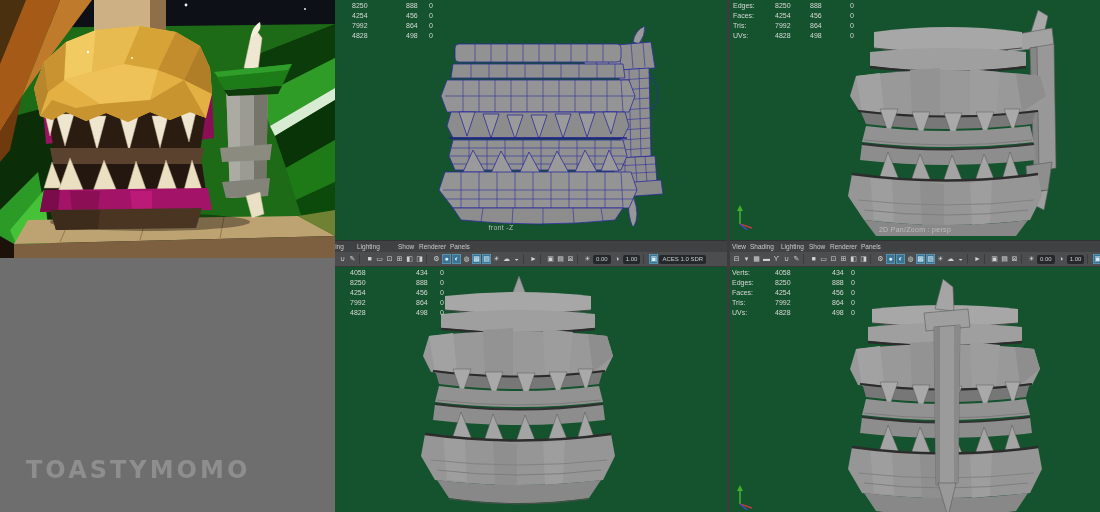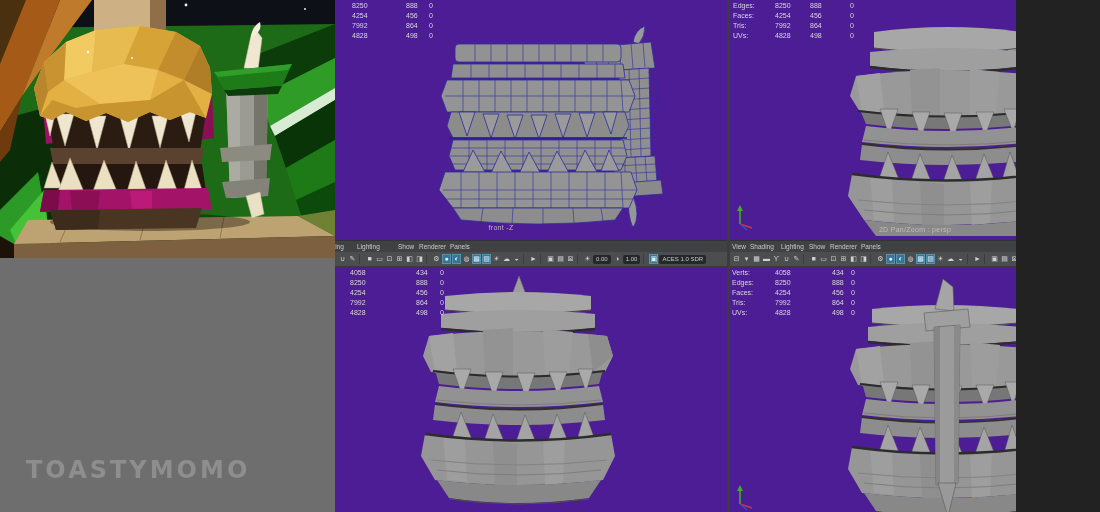--- a/index.html
+++ b/index.html
@@ -1,16 +1,16 @@
 <!DOCTYPE html>
 <html><head>
 <meta charset="utf-8">
 <style>
   html,body{margin:0;padding:0;background:#222;}
-  #app{position:relative;width:1016px;height:512px;overflow:hidden;background:#4c1d95;
+  #app{position:relative;width:1100px;height:512px;overflow:hidden;background:#14532d;
        font-family:"Liberation Sans",sans-serif;cursor:default;}
   .abs{position:absolute;}
 
   
   #v-divider{position:absolute;left:727px;top:0;width:3px;height:512px;background:#3c3c3c;}
   #h-divider{position:absolute;left:275px;top:240px;width:825px;height:1px;background:#323232;}
   #h-divider2{position:absolute;left:275px;top:266px;width:825px;height:1px;background:#3a3a3a;}
 
   
   .vp-label{position:absolute;font-size:7px;color:#bdbdbd;text-align:center;letter-spacing:.3px;}

